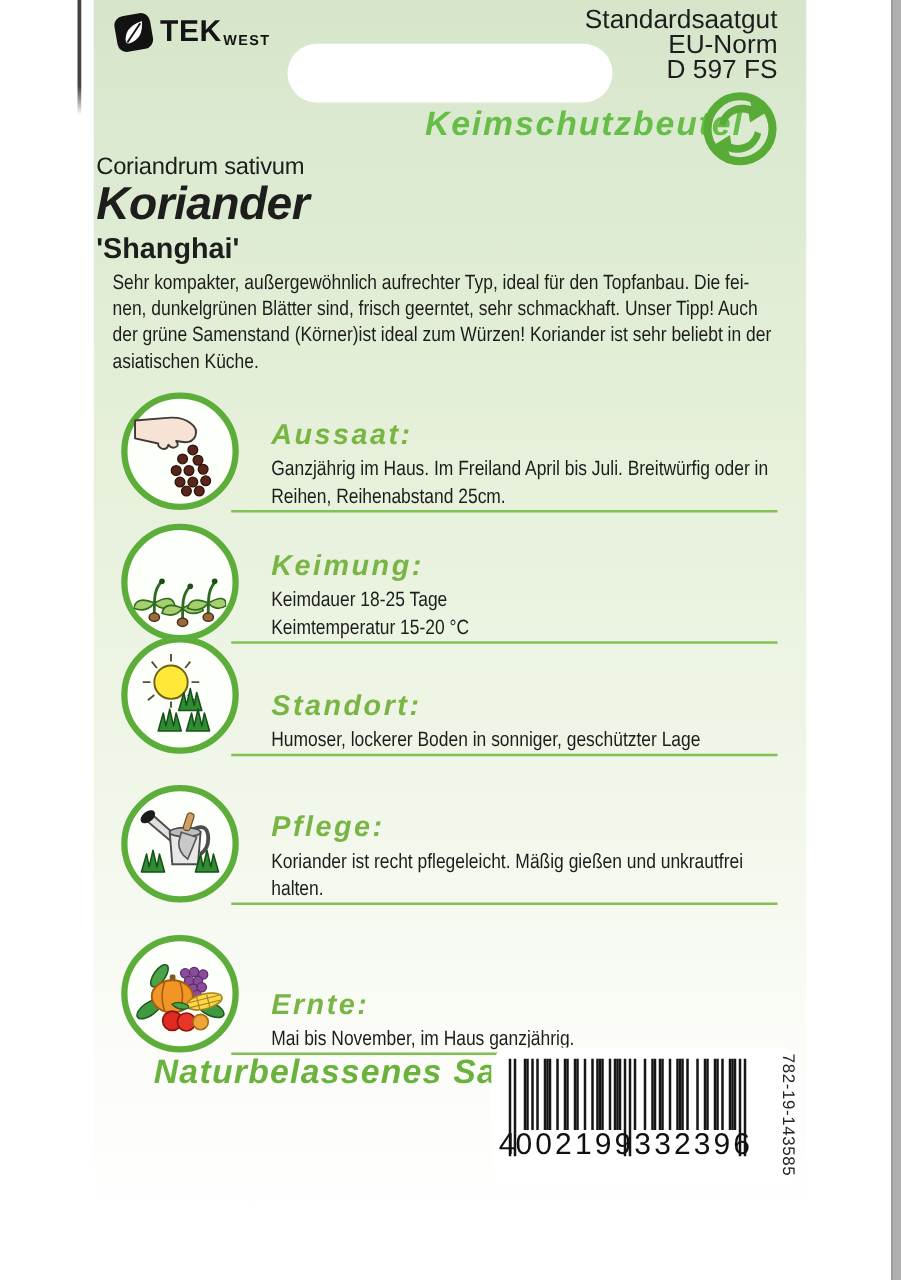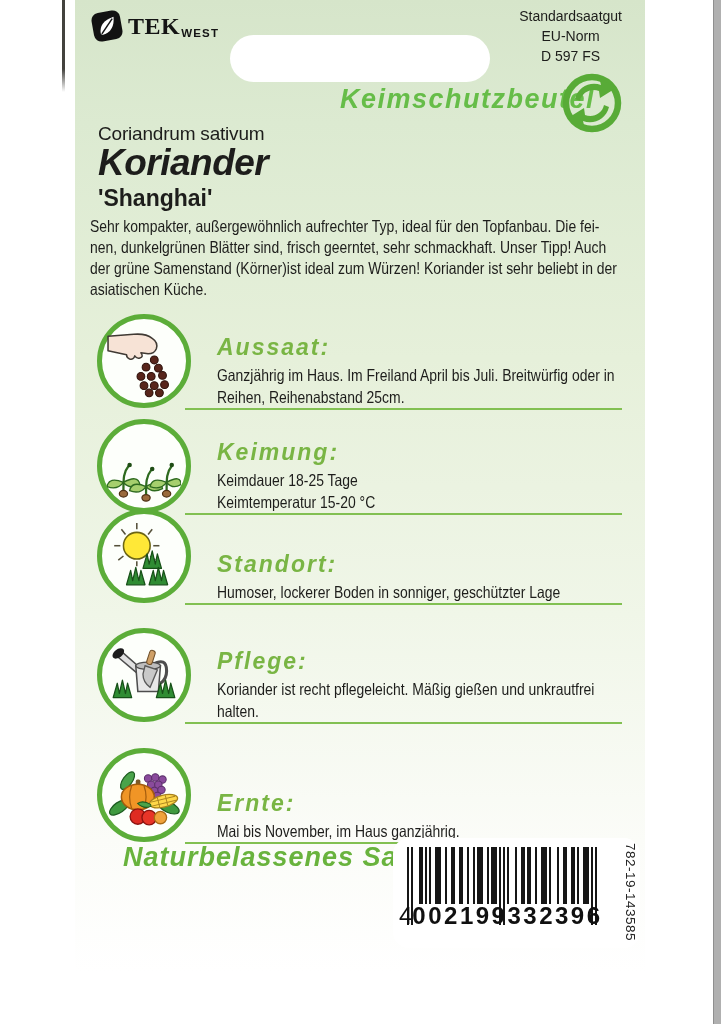--- a/index.html
+++ b/index.html
@@ -15,32 +15,32 @@
     background:linear-gradient(180deg,#43423e 0%,#43423e 75%,rgba(67,66,62,0) 100%);}
   .gray-strip{position:absolute;right:0;top:0;width:7px;height:100%;
     background:#b0b0b0;border-left:1px solid #8f8f8f;}
 
   .packet{position:absolute;left:75px;top:0;width:570px;height:1024px;
     background:linear-gradient(180deg,#d6e5ca 0%,#dcead1 12%,#e6f0da 35%,#f0f6e8 60%,#fbfcf8 82%,#ffffff 95%);}
 
   
   .brand{position:absolute;left:16px;top:10px;display:flex;align-items:center;}
   .brand-mark{width:32px;height:32px;display:inline-block;margin-right:5px;}
-  .brand-tek{font-size:24px;font-weight:700;letter-spacing:0.5px;color:#141414;font-family:Liberation Serif, serif;}
+  .brand-tek{font-size:24px;font-weight:700;letter-spacing:0.5px;color:#141414;}
   .brand-west{font-size:11.5px;font-weight:700;letter-spacing:1.2px;color:#141414;margin-left:1px;margin-top:14px;}
-  .norm{position:absolute;top:6px;right:23px;text-align:center;font-size:14px;line-height:20px;color:#1d1d1b;}
+  .norm{position:absolute;top:6px;right:23px;text-align:right;font-size:21px;line-height:20px;color:#1d1d1b;}
 
   .pill{position:absolute;left:155px;top:35px;width:260px;height:47px;background:#ffffff;border-radius:24px;}
 
   .pouch-label{position:absolute;top:84px;left:0;width:520px;text-align:right;
     font-size:27px;font-weight:700;font-style:italic;color:#66bd48;letter-spacing:1.5px;}
   .gp-icon{position:absolute;top:72px;left:486px;width:62px;height:62px;}
 
   
-  .titleblock{position:absolute;top:123px;left:23px;}
+  .titleblock{position:absolute;top:123px;left:2px;}
   .botanical{font-size:19px;letter-spacing:-0.2px;}
   .common{font-size:37px;font-weight:700;font-style:italic;letter-spacing:-0.5px;margin-top:-3px;}
   .variety{font-size:23px;font-weight:700;margin-top:1px;}
 
   .narrow{transform:scaleX(.845);transform-origin:0 0;width:118%;white-space:pre-line;}
   .desc{position:absolute;top:216px;left:15px;font-size:16.5px;line-height:21px;color:#1d1d1b;}
 
   
   .sections{position:absolute;top:308px;left:15px;width:555px;}
   .section-row{display:flex;align-items:flex-end;}
@@ -57,21 +57,21 @@
   
   .claim{position:absolute;top:842px;left:48px;font-size:27px;font-weight:700;font-style:italic;
     color:#69b33d;letter-spacing:1px;}
   .barcode-box{position:absolute;top:838px;left:318px;width:247px;height:110px;background:#fff;border-radius:16px;}
   .bars{position:absolute;left:14px;top:9px;display:flex;}
   .bc-m{width:2px;height:57px;}
   .bc-on{background:#161616;}
   .bc-tall{height:78px;}
   .digits{position:absolute;left:6px;top:64px;width:202px;display:flex;font-size:24px;color:#101010;}
   .d-first{width:18px;text-align:left;}
-  .d-group{flex:1;text-align:center;letter-spacing:2.5px;font-weight:bold;}
+  .d-group{flex:1;text-align:center;letter-spacing:2.5px;}
   .side-number{position:absolute;top:5px;right:2px;writing-mode:vertical-rl;text-orientation:mixed;
     font-size:13.5px;letter-spacing:0.5px;color:#222;}
 </style>
 </head>
 <body>
 
 <div class="page">
   <div class="edge-line"></div>
   <div class="gray-strip"></div>
 

